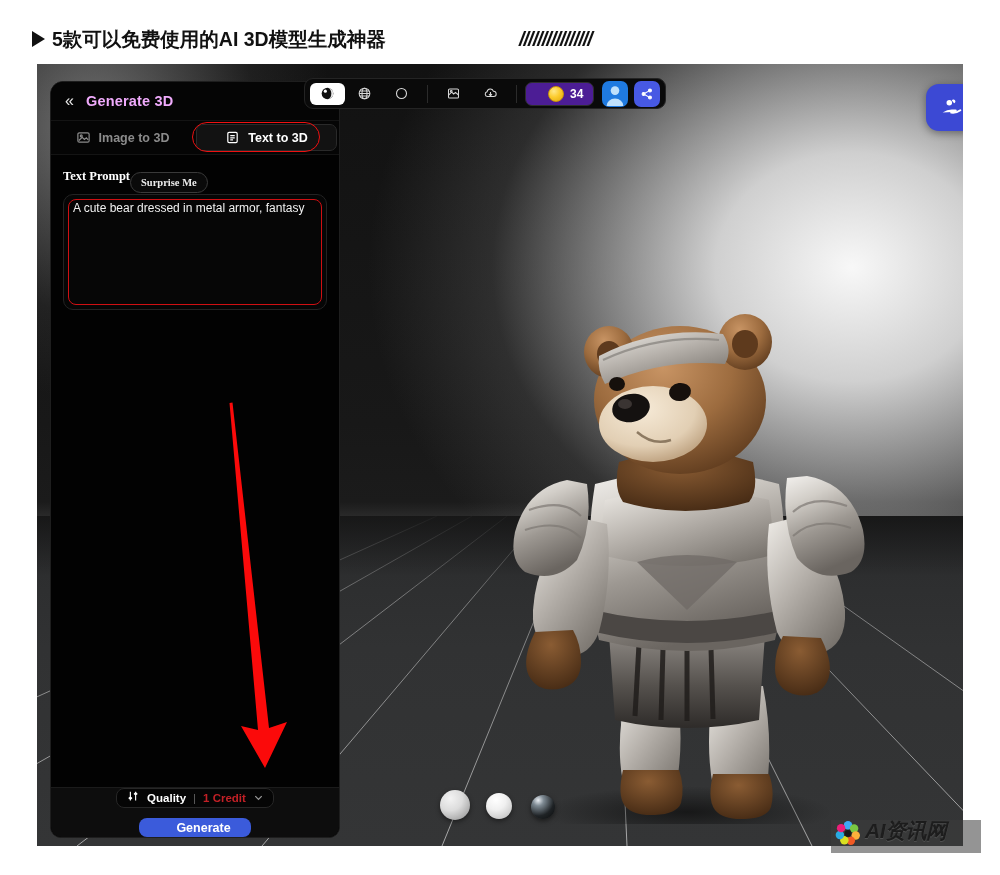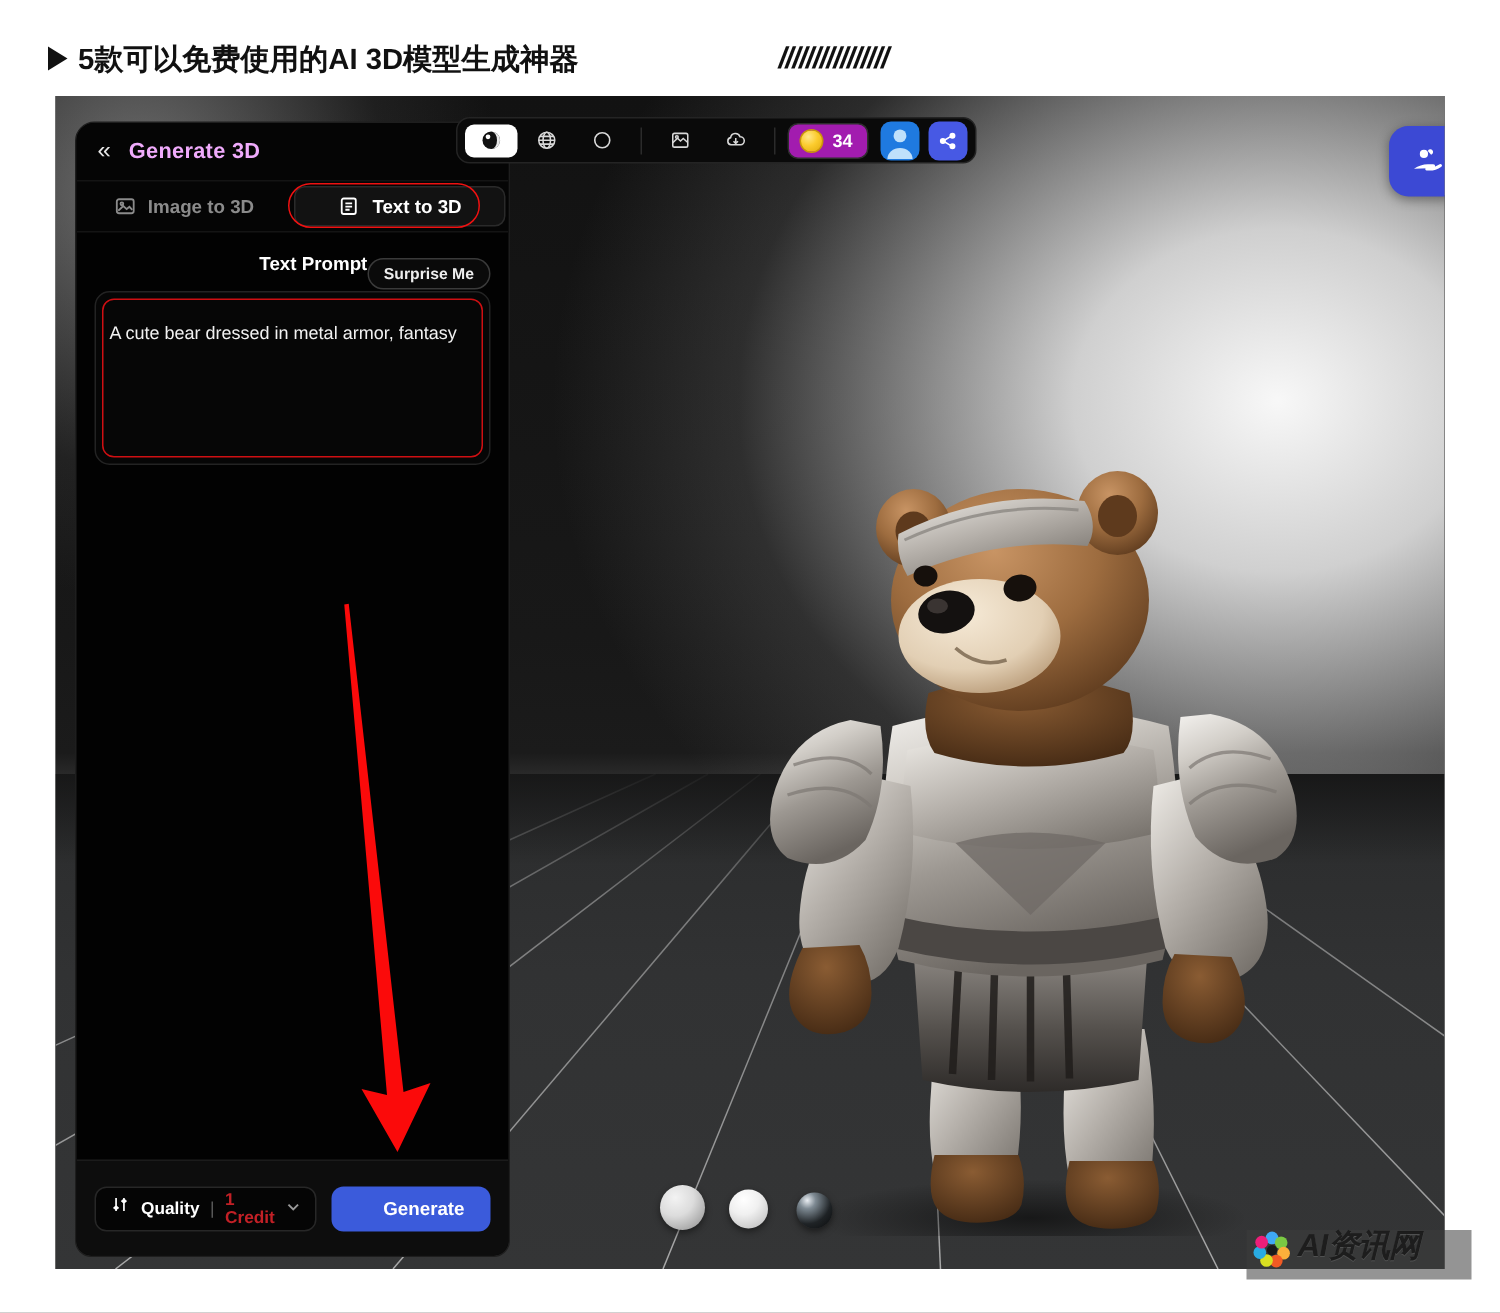--- a/index.html
+++ b/index.html
@@ -119,46 +119,47 @@
   }
   .tab.active { color:#fff; background:#121212; border:1px solid #2a2a2a; font-weight:700; }
   .tab .ticon { display:inline-flex; width:15px; height:15px; }
 
   .tab-highlight {
     position: absolute; left: 141px; top: 40px; width: 126px; height: 28px;
     border: 1.6px solid #ee1111; border-radius: 15px; pointer-events: none;
   }
 
   .prompt-sec { padding: 10px 12px 0 12px; }
-  .prompt-row { display:flex; align-items:center; justify-content:flex-end; height:22px; }
+  .prompt-row { display:flex; align-items:center; justify-content:flex-start; height:22px;font-family:Liberation Serif, serif; }
   .prompt-label { color:#fff; font-size:12.5px; font-weight:700; }
   .surprise {
     border: 1px solid #3a3a3a; border-radius: 11px; height: 19px; padding: 0 10px;
     display: flex; align-items: center; color: #ededed; font-size: 10.5px;
     font-weight: 700; background: #0a0a0a; cursor: pointer; margin-top: 13px;
   }
   .prompt-box {
     margin-top: 7px; height: 114px; background: #060606;
     border: 1px solid #232323; border-radius: 10px; position: relative;
   }
   .prompt-inner {
     position: absolute; left: 4px; top: 4px; right: 4px; bottom: 4px;
     border: 1.4px solid #cf0f12; border-radius: 8px; box-sizing: border-box;
   }
   .prompt-text {
-    position: absolute; left: 9px; top: 19px; right: 6px;
+    position: absolute; left: 9px; top: 5px; right: 6px;
     color: #f1f1f1; font-size: 12px; line-height: 16px; font-weight: 400;
   }
 
   
   .panel-bottom {
-    position: absolute; left: 0; bottom: 0; width: 100%; height: 64px;
+    position: absolute; left: 0; bottom: 0; width: 100%; height: 50px;
     background: #0d0d0d; border-top: 1px solid #1b1b1b;
     display: flex; align-items: center; padding: 0 12px; gap: 10px;
     box-sizing: border-box;
+    flex-direction: column;
   }
   .quality {
     flex: 1; height: 30px; background: #050505; border: 1px solid #272727;
     border-radius: 8px; display: flex; align-items: center; gap: 7px;
     padding: 0 9px; box-sizing: border-box; cursor: pointer;
   }
   .q-label { color:#fff; font-size:11.5px; font-weight:700; }
   .q-sep { color:#5e5e5e; font-size:11.5px; }
   .q-credit { color:#c22026; font-size:11.5px; font-weight:600; }
   .q-caret { margin-left:auto; color:#8a8a8a; font-size:10px; }
@@ -180,22 +181,22 @@
   .tb-group { display:flex; align-items:center; gap:2px; }
   .tb-btn {
     width: 35px; height: 22px; display:flex; align-items:center; justify-content:center;
     border-radius: 6px; cursor: pointer; color:#d7d7d7;
   }
   .tb-btn.sel { background:#ffffff; color:#000; }
   .tb-div { width:1px; height:18px; background:#2b2b2b; margin:0 8px; }
 
   .coin-pill {
     height: 22px; border: 1px solid #2e2e2e; border-radius: 7px;
-    display: flex; align-items: center; gap: 6px; padding: 0 10px 0 7px;
-    background:#a21caf; cursor:pointer;
+    display: flex; align-items: center; gap: 6px; padding: 0 10px 0 22px;
+    background:#4c1d95; cursor:pointer;
   }
   .coin {
     width: 14px; height: 14px; border-radius: 50%;
     background: radial-gradient(circle at 35% 30%, #ffe88a 0%, #fccc2e 45%, #e0a90d 100%);
     border: 0.5px solid #c9960a;
   }
   .coin-val { color:#fff; font-size:12px; font-weight:700; }
   .avatar {
     width: 26px; height: 26px; border-radius: 7px; margin-left: 8px;
     background: #1f7ae0; display:flex; align-items:flex-end; justify-content:center;

